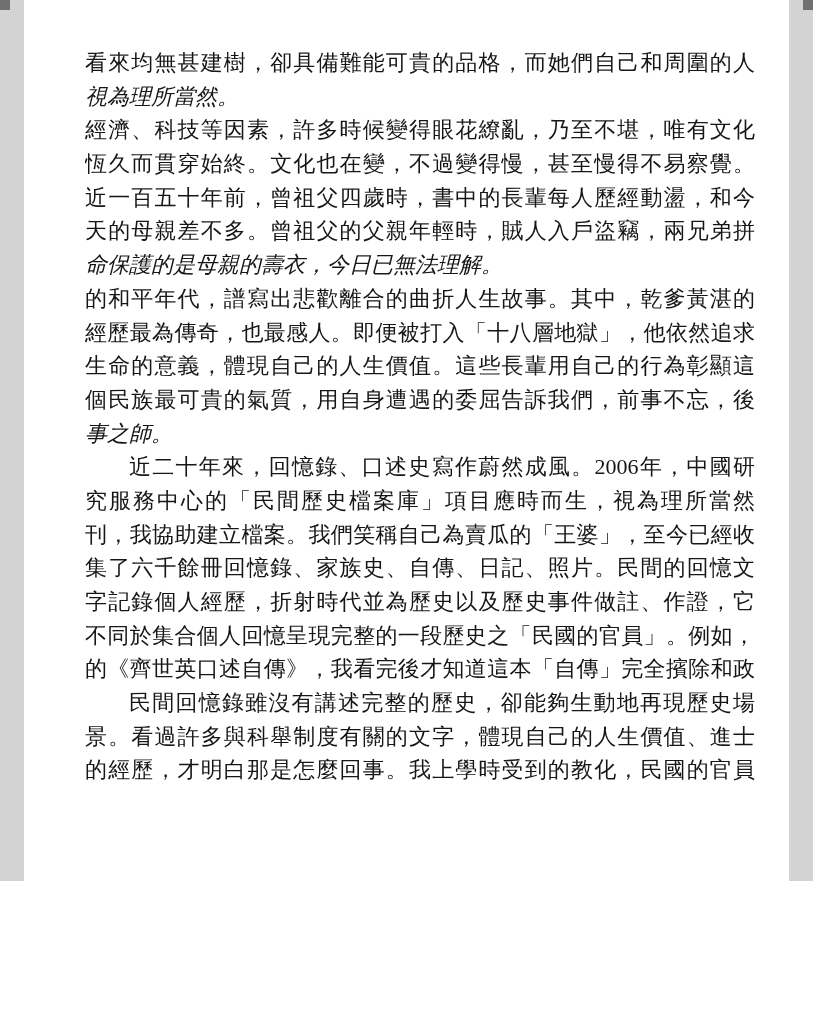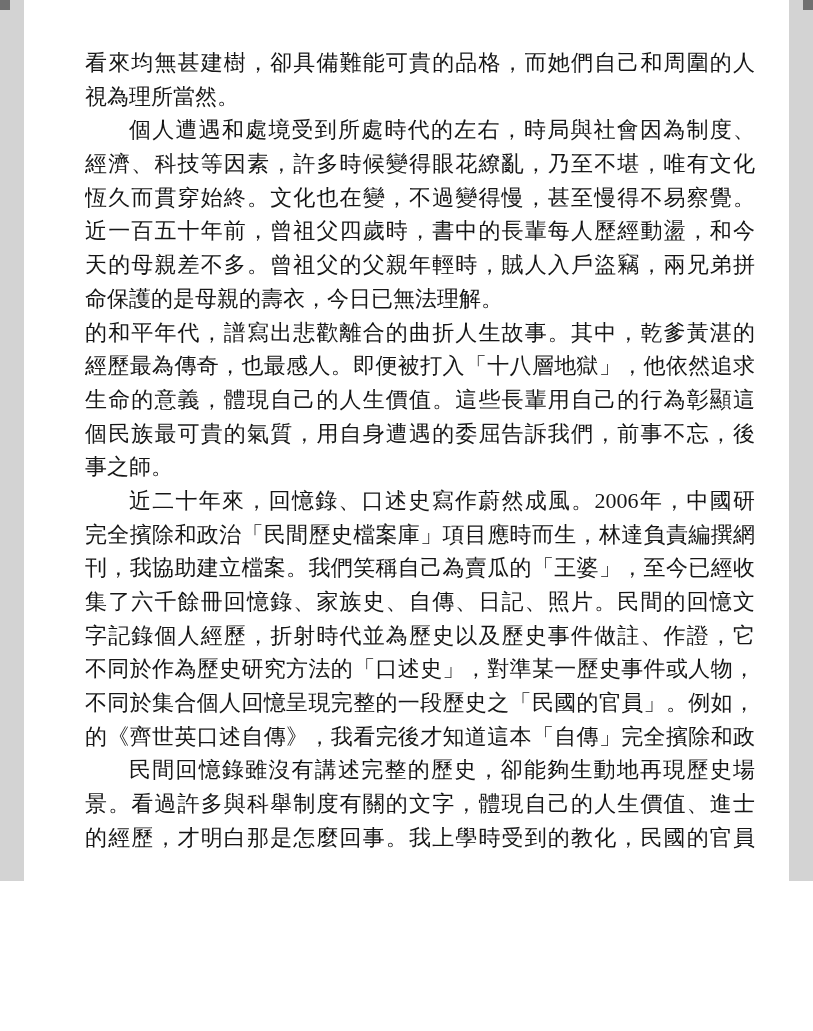--- a/index.html
+++ b/index.html
@@ -48,20 +48,21 @@
   .line {
     height: 33.7px;
     overflow: hidden;
     text-align: justify;
     text-align-last: justify;
     white-space: normal;
   }
   .line.short {
     text-align: right;
     text-align-last: left;
+    font-style: italic;
   }
   .line.indent {
     text-indent: 44px;
   }
 
   
   .watermark {
     position: absolute;
     top: 979px;
     right: 3px;
@@ -94,37 +95,35 @@
 <div id="canvas">
 
   <div class="edge-strip left"></div>
   <div class="edge-strip right"></div>
   <div class="corner-mark left"></div>
   <div class="corner-mark right"></div>
 
   <div class="text-block">
     <div class="line">看來均無甚建樹，卻具備難能可貴的品格，而她們自己和周圍的人</div>
     <div class="line short">視為理所當然。</div>
-    <div class="line indent">個人遭遇和處境受到所處時代的左右，時局與社會因為制度、</div>
     <div class="line">經濟、科技等因素，許多時候變得眼花繚亂，乃至不堪，唯有文化</div>
     <div class="line">恆久而貫穿始終。文化也在變，不過變得慢，甚至慢得不易察覺。</div>
     <div class="line">近一百五十年前，曾祖父四歲時，書中的長輩每人歷經動盪，和今</div>
     <div class="line">天的母親差不多。曾祖父的父親年輕時，賊人入戶盜竊，兩兄弟拼</div>
     <div class="line short">命保護的是母親的壽衣，今日已無法理解。</div>
     <div class="line">的和平年代，譜寫出悲歡離合的曲折人生故事。其中，乾爹黃湛的</div>
     <div class="line">經歷最為傳奇，也最感人。即便被打入「十八層地獄」，他依然追求</div>
     <div class="line">生命的意義，體現自己的人生價值。這些長輩用自己的行為彰顯這</div>
     <div class="line">個民族最可貴的氣質，用自身遭遇的委屈告訴我們，前事不忘，後</div>
     <div class="line short">事之師。</div>
     <div class="line indent">近二十年來，回憶錄、口述史寫作蔚然成風。2006年，中國研</div>
-    <div class="line">完全擯除和政治「民間歷史檔案庫」項目應時而生，林達負責編撰網</div>
+    <div class="line">究服務中心的「民間歷史檔案庫」項目應時而生，視為理所當然</div>
     <div class="line">刊，我協助建立檔案。我們笑稱自己為賣瓜的「王婆」，至今已經收</div>
     <div class="line">集了六千餘冊回憶錄、家族史、自傳、日記、照片。民間的回憶文</div>
     <div class="line">字記錄個人經歷，折射時代並為歷史以及歷史事件做註、作證，它</div>
-    <div class="line">不同於作為歷史研究方法的「口述史」，對準某一歷史事件或人物，</div>
     <div class="line">不同於集合個人回憶呈現完整的一段歷史之「民國的官員」。例如，台</div>
     <div class="line">的《齊世英口述自傳》，我看完後才知道這本「自傳」完全擯除和政治</div>
     <div class="line indent">民間回憶錄雖沒有講述完整的歷史，卻能夠生動地再現歷史場</div>
     <div class="line">景。看過許多與科舉制度有關的文字，體現自己的人生價值、進士</div>
     <div class="line">的經歷，才明白那是怎麼回事。我上學時受到的教化，民國的官員</div>
   </div>
 
   <div class="watermark">
     <svg class="wx-icon" viewBox="0 0 36 30" aria-hidden="true">
       <g fill="none" stroke="#ffffff" stroke-width="1.6" stroke-linejoin="round" stroke-linecap="round">

